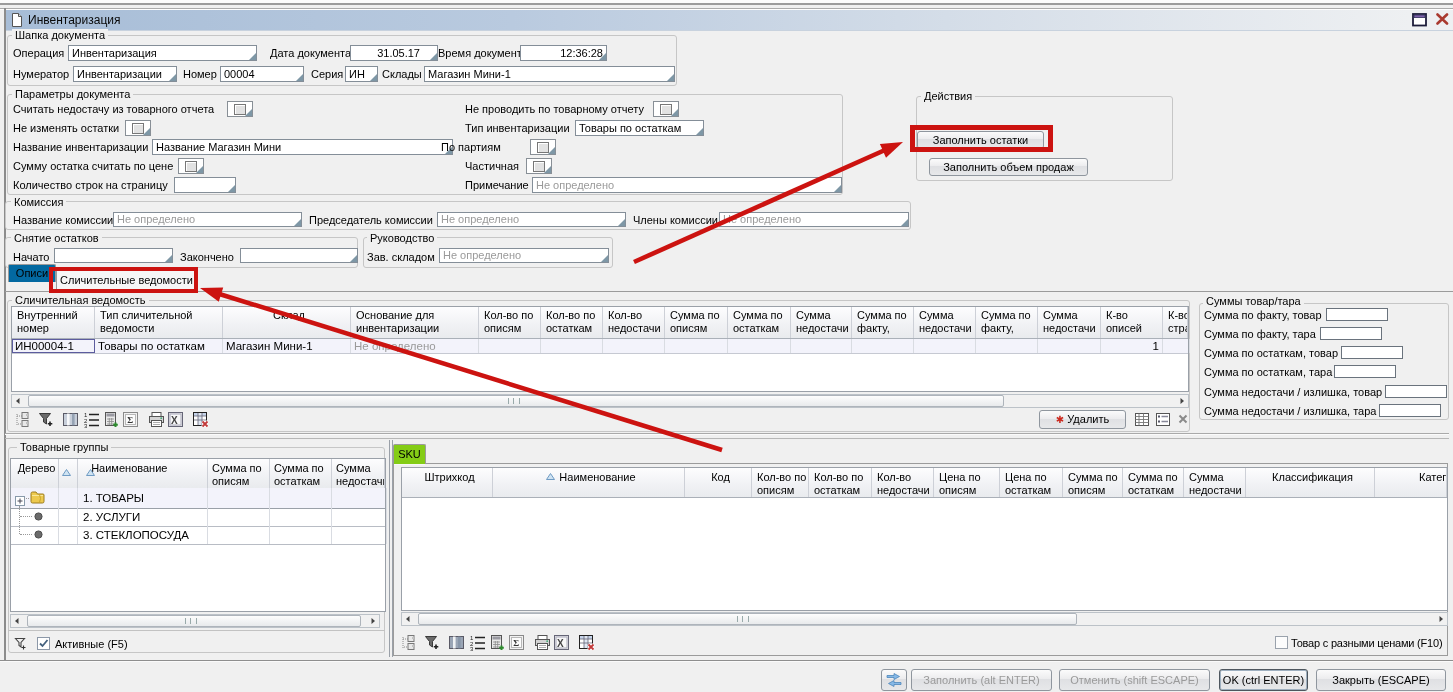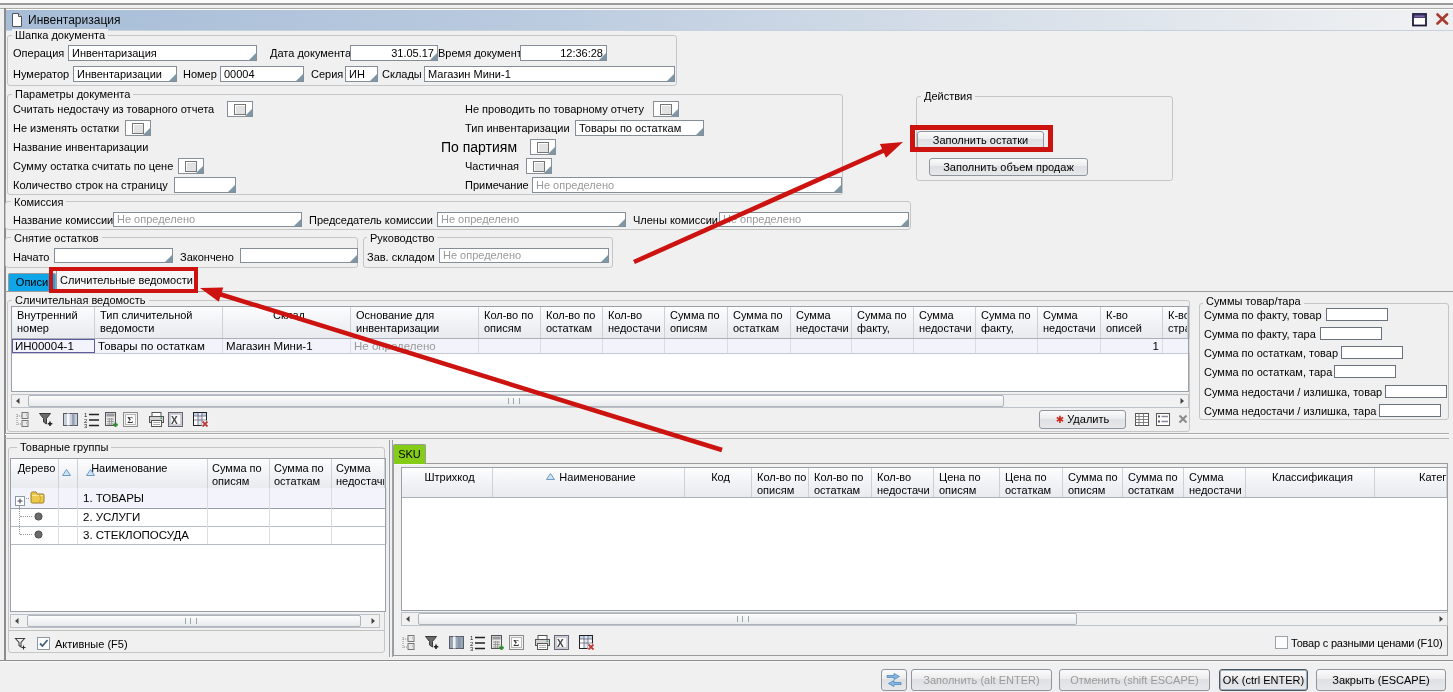--- a/index.html
+++ b/index.html
@@ -34,21 +34,21 @@
       <rect x="2" y="2" width="11" height="2.6" fill="#7e62aa" stroke="#30305a" stroke-width="0.8"></rect>
     </svg>
 <svg style="position:absolute;left:1436px;top:13px;" width="13" height="12" viewBox="0 0 13 12">
       <path d="M1.5 1.5 L11 10.5 M11 1.5 L1.5 10.5" stroke="#a93a30" stroke-width="2.6" stroke-linecap="round"></path>
     </svg>
 <div class="gb" style="left:7px;top:35px;width:670px;height:51px"></div>
 <div class="gbl" style="left:12px;top:29px">Шапка документа</div>
 <div class="lbl" style="left:13px;top:47px;font-size:11px;color:#000;">Операция</div>
 <div class="inp" style="left:68px;top:45px;width:189px;height:16px;color:#000;text-align:left;padding:0 3px;line-height:14px">Инвентаризация<i class="fold"></i></div>
 <div class="lbl" style="left:270px;top:47px;font-size:11px;color:#000;">Дата документа</div>
-<div class="inp" style="left:350px;top:45px;width:88px;height:16px;color:#000;text-align:right;padding:0 3px;line-height:14px">31.05.17<i class="fold"></i></div>
+<div class="inp" style="left:350px;top:45px;width:88px;height:16px;color:#000;text-align:right;padding:0 17px;line-height:14px">31.05.17<i class="fold"></i></div>
 <div class="lbl" style="left:438px;top:47px;font-size:11px;color:#000;">Время документа</div>
 <div class="inp" style="left:520px;top:45px;width:87px;height:16px;color:#000;text-align:right;padding:0 3px;line-height:14px">12:36:28<i class="fold"></i></div>
 <div class="lbl" style="left:13px;top:68px;font-size:11px;color:#000;">Нумератор</div>
 <div class="inp" style="left:73px;top:66px;width:104px;height:16px;color:#000;text-align:left;padding:0 3px;line-height:14px">Инвентаризации<i class="fold"></i></div>
 <div class="lbl" style="left:183px;top:68px;font-size:11px;color:#000;">Номер</div>
 <div class="inp" style="left:220px;top:66px;width:84px;height:16px;color:#000;text-align:left;padding:0 3px;line-height:14px">00004<i class="fold"></i></div>
 <div class="lbl" style="left:311px;top:68px;font-size:11px;color:#000;">Серия</div>
 <div class="inp" style="left:345px;top:66px;width:33px;height:16px;color:#000;text-align:left;padding:0 3px;line-height:14px">ИН<i class="fold"></i></div>
 <div class="lbl" style="left:382px;top:68px;font-size:11px;color:#000;">Склады</div>
 <div class="inp" style="left:424px;top:66px;width:251px;height:16px;color:#000;text-align:left;padding:0 3px;line-height:14px">Магазин Мини-1<i class="fold"></i></div>
@@ -65,21 +65,22 @@
       <i class="fold"></i>
     </div>
 <div class="lbl" style="left:13px;top:122px;font-size:11px;color:#000;">Не изменять остатки</div>
 <div class="cbf" style="left:125px;top:120px">
       <i class="cbi"></i>
       <i class="fold"></i>
     </div>
 <div class="lbl" style="left:465px;top:122px;font-size:11px;color:#000;">Тип инвентаризации</div>
 <div class="inp" style="left:575px;top:120px;width:129px;height:16px;color:#000;text-align:left;padding:0 3px;line-height:14px">Товары по остаткам<i class="fold"></i></div>
 <div class="lbl" style="left:13px;top:141px;font-size:11px;color:#000;">Название инвентаризации</div>
-<div class="lbl" style="left:441px;top:141px;font-size:14px;color:#000;">По партиям</div>
+<div class="inp" style="left:152px;top:139px;width:301px;height:16px;color:#000;text-align:left;padding:0 3px;line-height:14px">Название Магазин Мини<i class="fold"></i></div>
+<div class="lbl" style="left:441px;top:141px;font-size:11px;color:#000;">По партиям</div>
 <div class="cbf" style="left:530px;top:139px">
       <i class="cbi"></i>
       <i class="fold"></i>
     </div>
 <div class="lbl" style="left:13px;top:160px;font-size:11px;color:#000;">Сумму остатка считать по цене</div>
 <div class="cbf" style="left:178px;top:158px">
       <i class="cbi"></i>
       <i class="fold"></i>
     </div>
 <div class="lbl" style="left:465px;top:160px;font-size:11px;color:#000;">Частичная</div>
@@ -113,21 +114,21 @@
     </div>
 <div class="lbl" style="left:180px;top:251px;font-size:11px;color:#000;">Закончено</div>
 <div class="inp" style="left:240px;top:248px;width:118px;height:15px;color:#000;text-align:left;padding:0 3px;line-height:13px">
       <i class="fold"></i>
     </div>
 <div class="gb" style="left:363px;top:237px;width:250px;height:31px"></div>
 <div class="gbl" style="left:367px;top:232px">Руководство</div>
 <div class="lbl" style="left:367px;top:251px;font-size:11px;color:#000;">Зав. складом</div>
 <div class="inp" style="left:439px;top:248px;width:170px;height:15px;color:#9a9a9a;text-align:left;padding:0 3px;line-height:13px">Не определено<i class="fold"></i></div>
 <div style="position:absolute;left:5px;top:291px;width:1448px;height:1px;background:#9b9b9b"></div>
-<div style="position:absolute;left:8px;top:273px;width:48px;height:18px;background:#0ea5e9;border:1px solid #9b9b9b;border-bottom:none;border-radius:2px 2px 0 0;box-sizing:border-box;font-size:11px;text-align:center;line-height:17px">Описи</div>
+<div style="position:absolute;left:8px;top:264px;width:48px;height:18px;background:#0369a1;border:1px solid #9b9b9b;border-bottom:none;border-radius:2px 2px 0 0;box-sizing:border-box;font-size:11px;text-align:center;line-height:17px">Описи</div>
 <div style="position:absolute;left:56px;top:269px;width:141px;height:23px;background:#f6f6f6;border:1px solid #9b9b9b;border-bottom:none;border-radius:2px 2px 0 0;box-sizing:border-box;font-size:11px;text-align:center;line-height:21px;z-index:3">Сличительные ведомости</div>
 <div class="gb" style="left:7px;top:300px;width:1183px;height:132px"></div>
 <div class="gbl" style="left:12px;top:294px">Сличительная ведомость</div>
 <div style="position:absolute;left:11px;top:306px;width:1178px;height:86px;background:#fff;border:1px solid #9aa0a8;box-sizing:border-box"></div>
 <div class="hc" style="left:12px;top:307px;width:83px;height:31px;padding:2px 0 0 5px">Внутренний<br>номер</div>
 <div class="hc" style="left:95px;top:307px;width:128px;height:31px;padding:2px 0 0 5px">Тип сличительной<br>ведомости</div>
 <div class="hc" style="left:223px;top:307px;width:128px;height:31px;padding:2px 0 0 5px">
       <center>Склад</center>
     </div>
 <div class="hc" style="left:351px;top:307px;width:128px;height:31px;padding:2px 0 0 5px">Основание для<br>инвентаризации</div>

